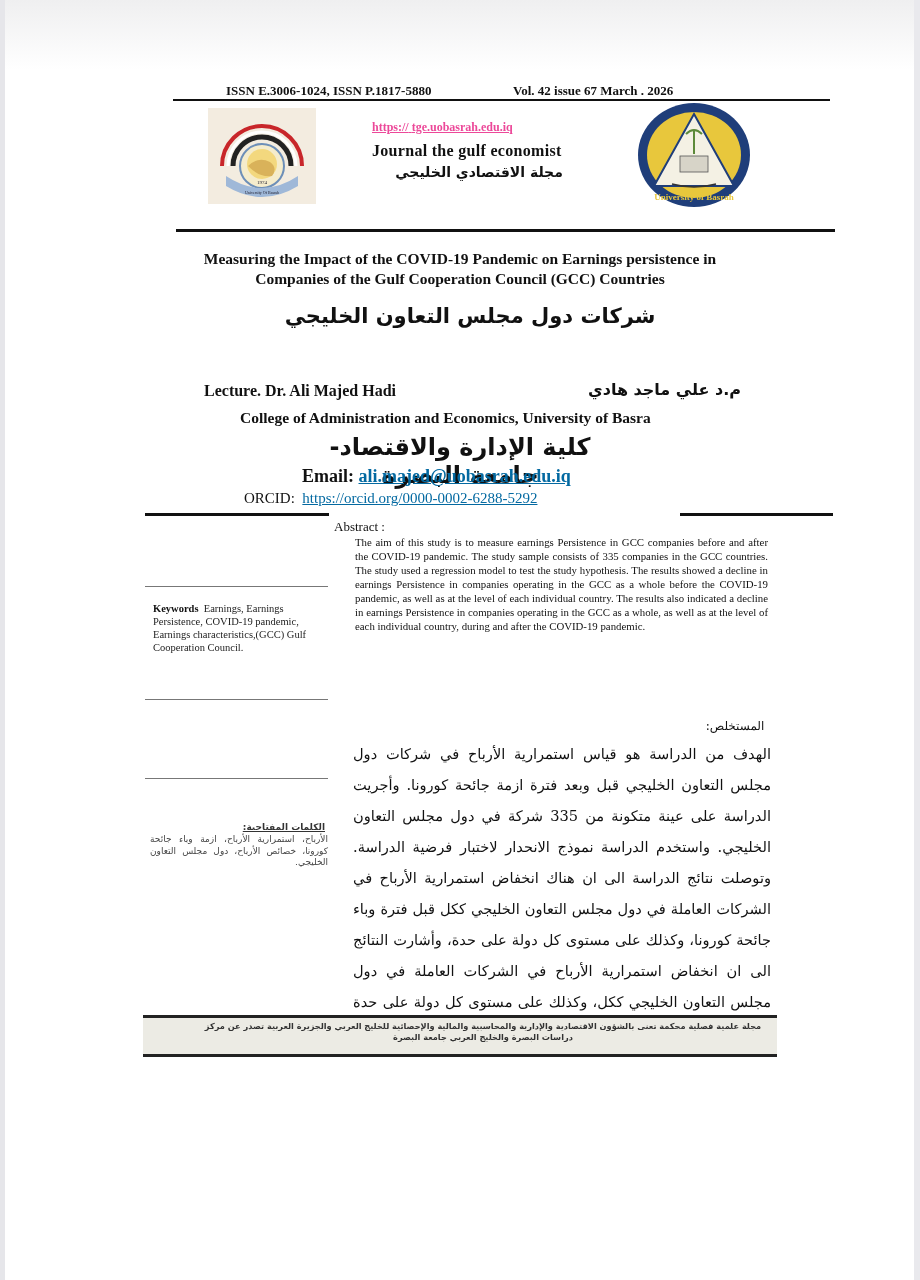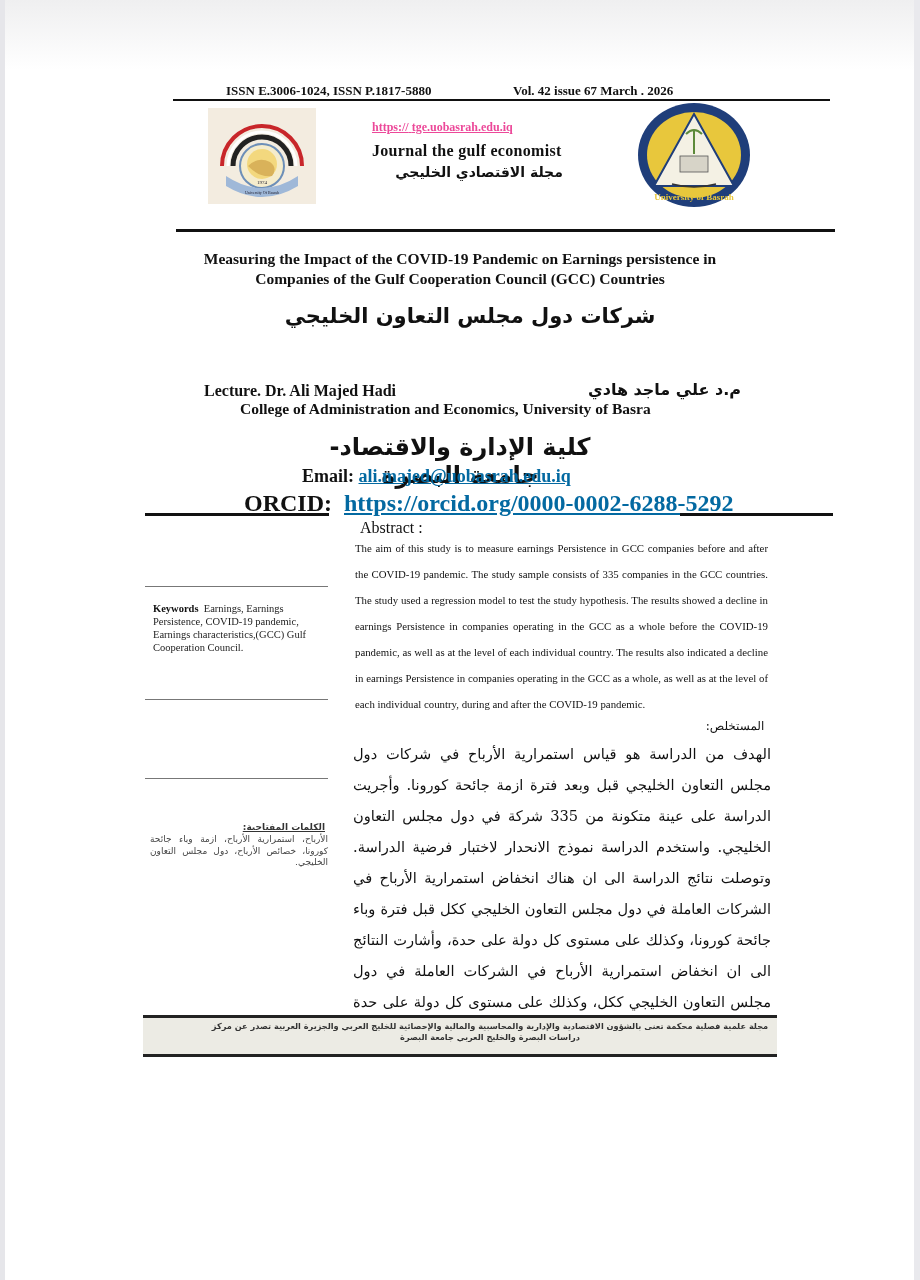--- a/index.html
+++ b/index.html
@@ -25,47 +25,47 @@
   .journal-en { left: 372px; top: 142px; font-size: 16px; font-weight: bold; letter-spacing: 0.3px; }
   .journal-ar { left: 372px; top: 164px; width: 214px; text-align: center; font-family: "DejaVu Sans", sans-serif; font-size: 14px; font-weight: bold; direction: rtl; }
 
   .rule-mid { left: 176px; top: 229px; width: 659px; height: 3px; background: #111; }
 
   .title-en { left: 170px; top: 249px; width: 580px; text-align: center; font-size: 15.5px; font-weight: bold; line-height: 20px; }
   .title-ar { left: 190px; top: 293px; width: 560px; text-align: center; font-family: "DejaVu Sans", sans-serif; font-size: 21px; font-weight: bold; direction: rtl; line-height: 46px; }
 
   .author-en { left: 198px; top: 382px; font-size: 16px; font-weight: bold; margin-left: 6px; }
   .author-ar { left: 588px; top: 380px; font-family: "DejaVu Sans", sans-serif; font-size: 16px; font-weight: bold; direction: rtl; }
-  .college-en { left: 240px; top: 400px; font-size: 15.5px; font-weight: bold; }
+  .college-en { left: 240px; top: 409px; font-size: 15.5px; font-weight: bold; }
   .college-ar { left: 305px; top: 433px; width: 310px; text-align: center; font-family: "DejaVu Sans", sans-serif; font-size: 24px; font-weight: bold; direction: rtl; }
   .email-row { left: 302px; top: 466px; font-size: 18px; font-weight: bold; }
-  .orcid-row { left: 244px; top: 490px; font-size: 24px; font-weight: bold; }
+  .orcid-row { left: 244px; top: 490px; font-size: 15px; font-weight: normal; }
   .link { color: #0369a1; text-decoration: underline; }
 
   .rule-orcid-l { left: 145px; top: 513px; width: 184px; height: 3px; background: #111; }
   .rule-orcid-r { left: 680px; top: 513px; width: 153px; height: 3px; background: #111; }
 
   
   .side-line { left: 145px; width: 183px; height: 1px; background: #777; }
   .keywords { left: 153px; top: 602px; width: 170px; font-size: 10.5px; line-height: 13px; color: #222; }
   .keywords b { color: #111; }
   .kw-ar-head { left: 155px; top: 822px; width: 170px; text-align: right; font-family: "DejaVu Sans", sans-serif; font-size: 9px; font-weight: bold; text-decoration: underline; direction: rtl; color: #333; }
   .kw-ar { left: 150px; top: 834px; width: 178px; text-align: justify; font-family: "DejaVu Sans", sans-serif; font-size: 9px; line-height: 11.5px; direction: rtl; color: #444; }
 
   
-  .abs-head { left: 360px; top: 519px; font-size: 16px; }
-  .abs-body { left: 355px; top: 535px; width: 413px; font-size: 10.8px; line-height: 26px; text-align: justify; }
+  .abs-head { left: 334px; top: 519px; font-size: 13px; }
+  .abs-body { left: 355px; top: 535px; width: 413px; font-size: 10.8px; line-height: 14px; text-align: justify; }
 
   .ar-head { left: 700px; top: 719px; width: 70px; text-align: center; font-family: "DejaVu Serif", serif; font-size: 12px; direction: rtl; }
   .ar-body { left: 353px; top: 738px; width: 418px; font-family: "DejaVu Serif", serif; font-size: 14.6px; line-height: 31px; text-align: justify; direction: rtl; }
 
   
   .foot-rule-top { left: 143px; top: 1015px; width: 634px; height: 3px; background: #222; }
   .foot-box { left: 143px; top: 1018px; width: 634px; height: 36px; background: #ecebe4; }
-  .foot-text { left: 135px; top: 1021px; width: 710px; text-align: center; font-family: "DejaVu Sans", sans-serif; font-size: 8.2px; font-weight: bold; line-height: 11px; direction: rtl; color: #333; }
+  .foot-text { left: 128px; top: 1021px; width: 710px; text-align: center; font-family: "DejaVu Sans", sans-serif; font-size: 8.2px; font-weight: bold; line-height: 11px; direction: rtl; color: #333; }
   .foot-rule-bot { left: 143px; top: 1054px; width: 634px; height: 3px; background: #222; }
 </style>
 </head>
 <body>
 
 <div class="edge-left"></div>
 <div class="edge-right"></div>
 <div class="top-fade"></div>
 
 <div class="abs issn">ISSN E.3006-1024, ISSN P.1817-5880</div>

